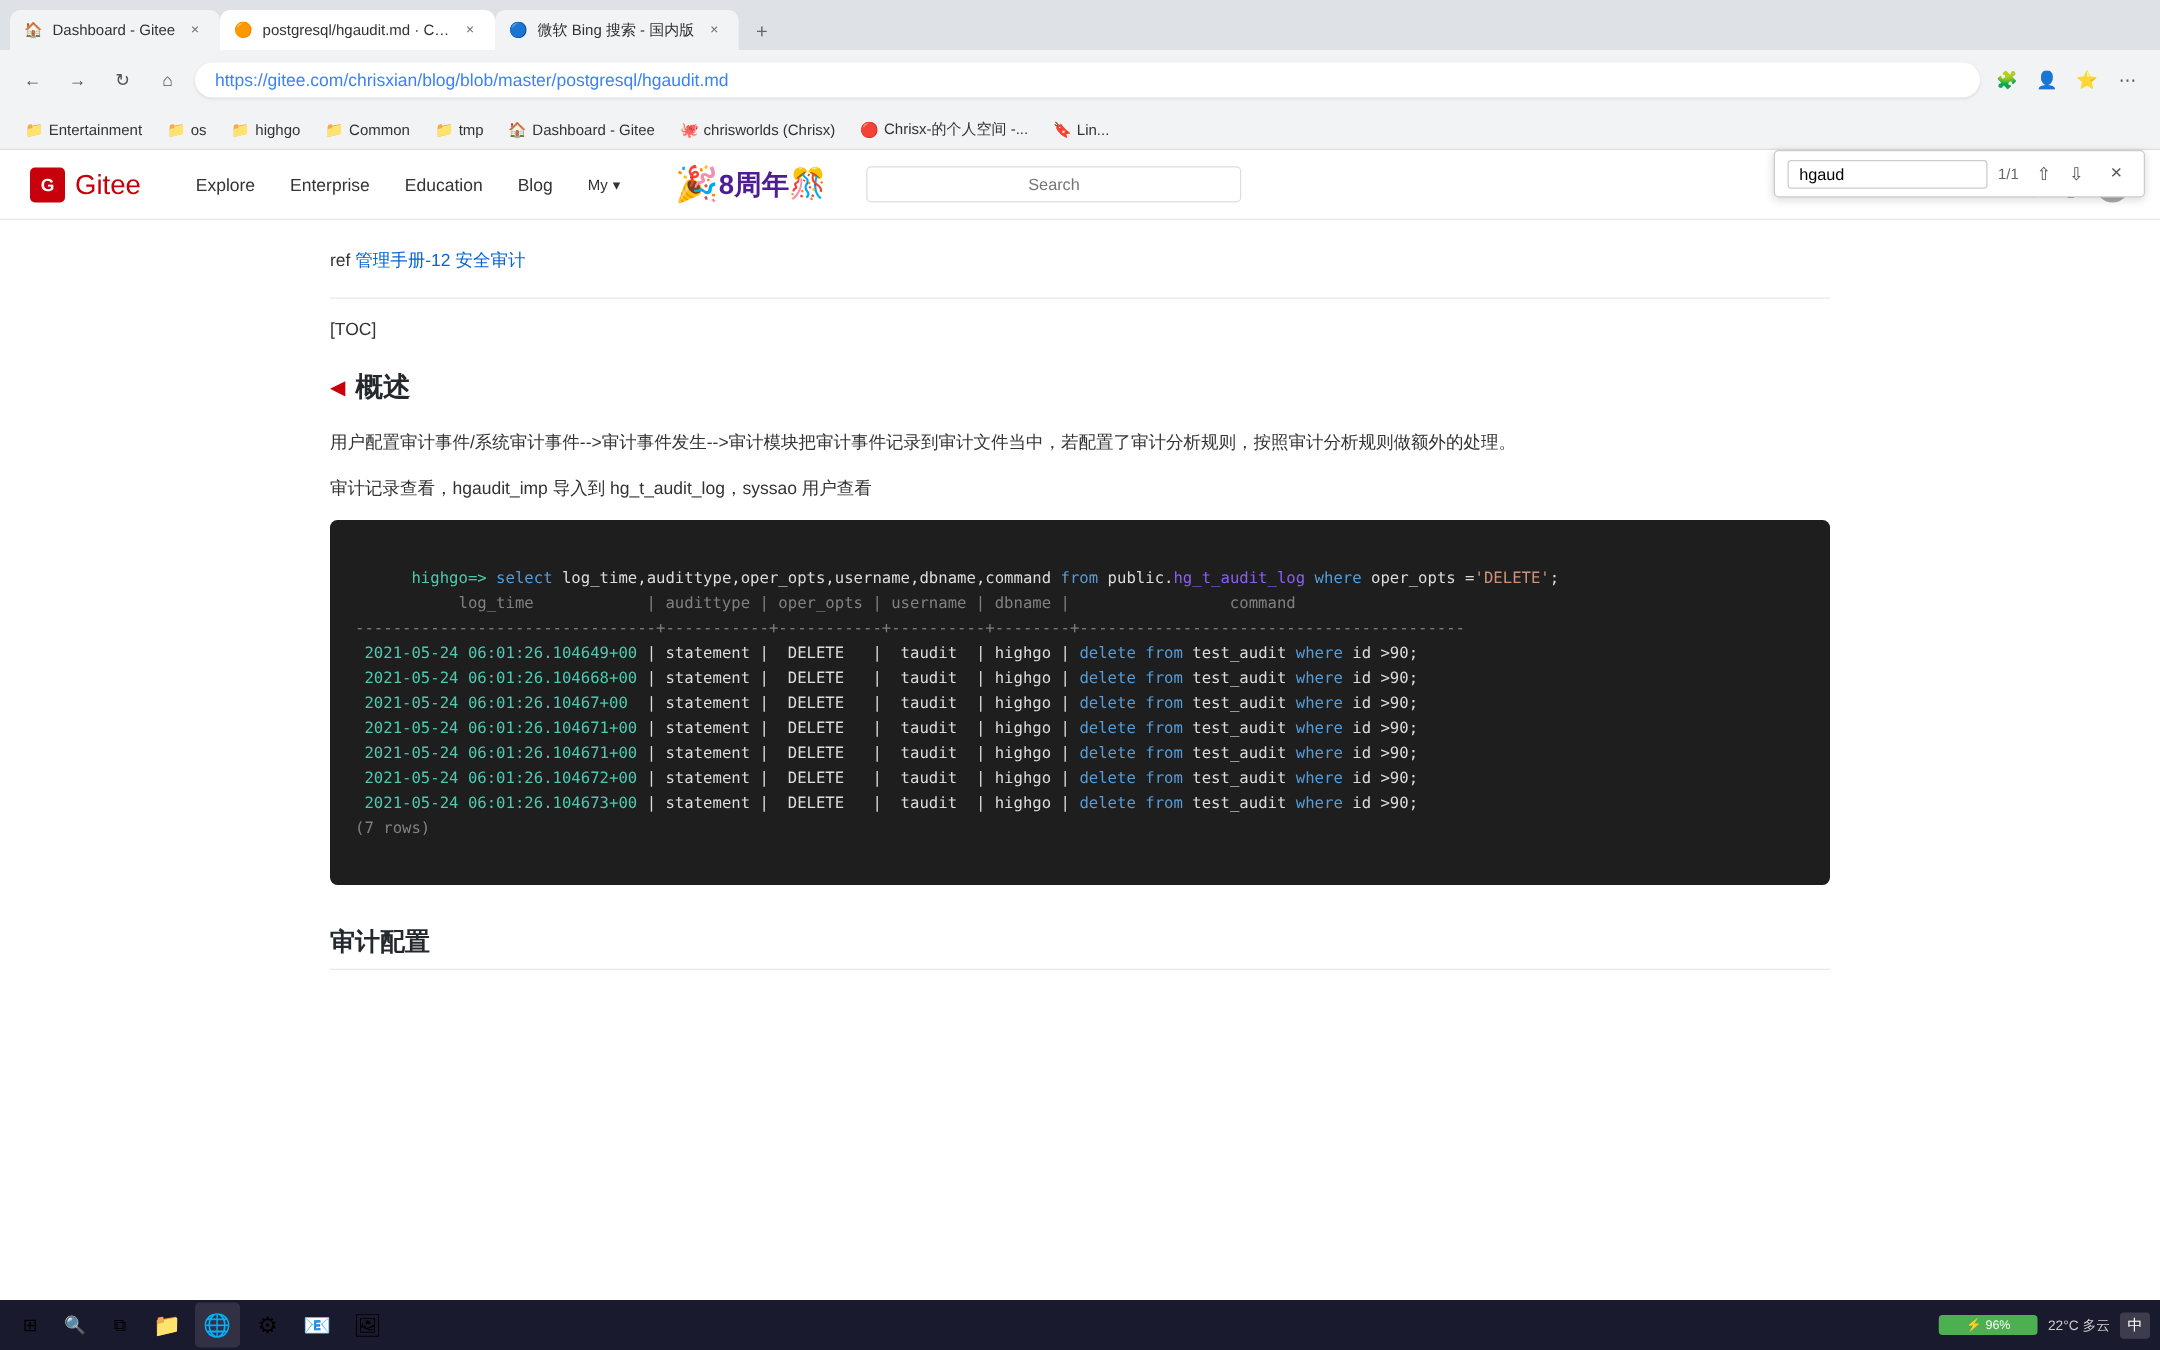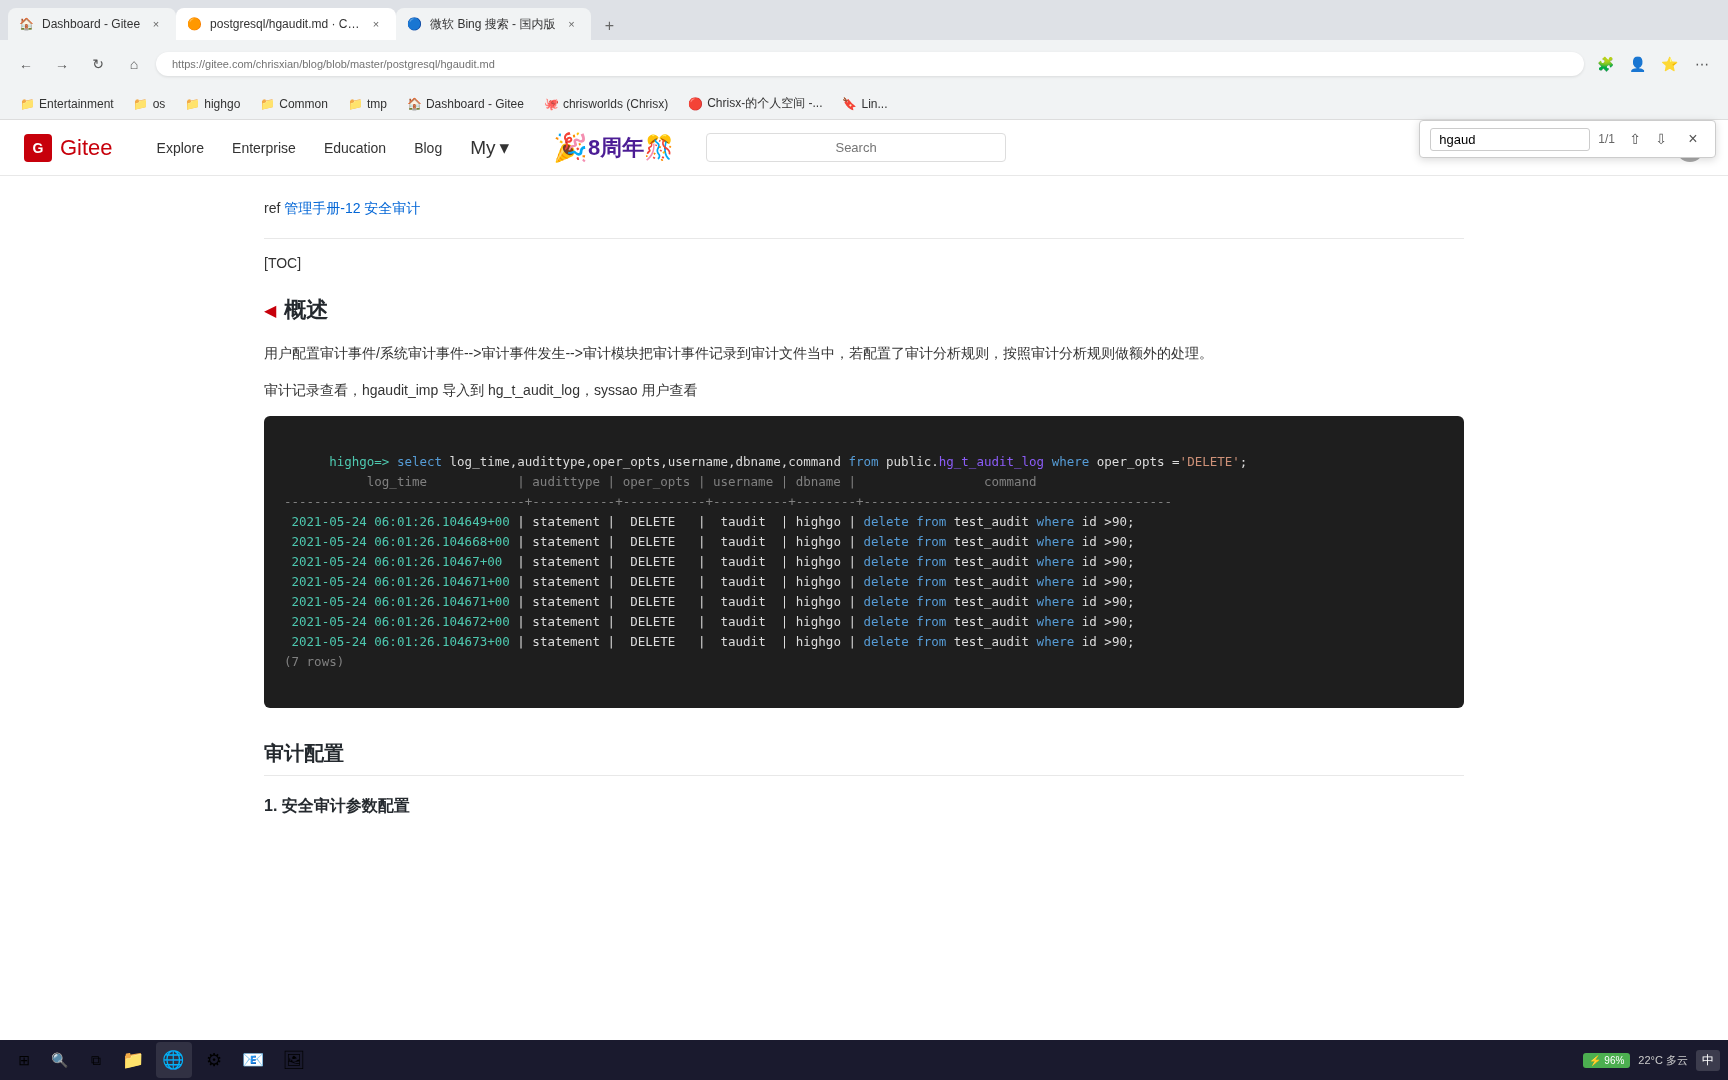--- a/index.html
+++ b/index.html
@@ -10,21 +10,21 @@
     .tab-bar { display: flex; align-items: flex-end; padding: 8px 8px 0; background: #dee1e6; height: 40px; }
     .tab { display: flex; align-items: center; background: #f1f3f4; border-radius: 8px 8px 0 0; padding: 0 12px; height: 32px; font-size: 12px; color: #333; gap: 8px; min-width: 160px; max-width: 220px; }
     .tab.active { background: #fff; }
     .tab-favicon { width: 14px; height: 14px; display: flex; align-items: center; justify-content: center; }
     .tab-title { flex: 1; overflow: hidden; text-overflow: ellipsis; white-space: nowrap; font-size: 12px; }
     .tab-close { font-size: 11px; color: #666; cursor: pointer; width: 16px; height: 16px; display: flex; align-items: center; justify-content: center; border-radius: 50%; }
     .tab-new { width: 28px; height: 28px; display: flex; align-items: center; justify-content: center; font-size: 16px; color: #666; margin-left: 4px; }
 
     .nav-bar { display: flex; align-items: center; background: #f1f3f4; padding: 6px 12px; gap: 8px; height: 48px; }
     .nav-btn { width: 28px; height: 28px; display: flex; align-items: center; justify-content: center; border-radius: 50%; cursor: pointer; color: #555; font-size: 14px; }
-    .address-bar { flex: 1; background: #fff; border: none; border-radius: 20px; padding: 6px 16px; font-size: 11px; color: #737373; outline: none; box-shadow: 0 1px 3px rgba(0,0,0,0.1); }
+    .address-bar { flex: 1; background: #fff; border: none; border-radius: 20px; padding: 6px 16px; font-size: 14px; color: #3b82f6; outline: none; box-shadow: 0 1px 3px rgba(0,0,0,0.1); }
     .nav-icons { display: flex; gap: 4px; }
 
     .bookmarks-bar { display: flex; align-items: center; background: #f1f3f4; padding: 2px 12px; height: 32px; gap: 4px; border-bottom: 1px solid #ddd; }
     .bookmark-item { display: flex; align-items: center; padding: 2px 8px; border-radius: 4px; cursor: pointer; font-size: 12px; color: #333; gap: 4px; }
 
     
     .find-bar { position: fixed; top: 120px; right: 12px; background: #fff; border: 1px solid #ccc; border-radius: 4px; padding: 6px 10px; display: flex; align-items: center; gap: 8px; z-index: 100; box-shadow: 0 2px 8px rgba(0,0,0,0.15); }
     .find-input { border: 1px solid #ccc; border-radius: 3px; padding: 3px 8px; font-size: 13px; outline: none; width: 160px; }
     .find-count { font-size: 12px; color: #666; }
     .find-nav { display: flex; gap: 2px; }
@@ -33,21 +33,21 @@
 
     
     .site-content { background: #fff; width: 100%; }
 
     .gitee-header { display: flex; align-items: center; background: #fff; padding: 0 24px; height: 56px; border-bottom: 1px solid #e8e8e8; gap: 32px; }
     .gitee-logo { display: flex; align-items: center; gap: 8px; text-decoration: none; }
     .gitee-logo-icon { width: 28px; height: 28px; background: #c7000b; border-radius: 4px; display: flex; align-items: center; justify-content: center; color: white; font-size: 14px; font-weight: bold; }
     .gitee-logo-text { font-size: 22px; color: #c7000b; font-weight: 300; }
     .gitee-nav { display: flex; align-items: center; gap: 4px; }
     .gitee-nav-item { padding: 8px 12px; font-size: 14px; color: #333; cursor: pointer; border-radius: 4px; }
-    .gitee-nav-dropdown { display: flex; align-items: center; gap: 4px; padding: 8px 12px; cursor: pointer; font-size: 19px; color: #333; }
+    .gitee-nav-dropdown { display: flex; align-items: center; gap: 4px; padding: 8px 12px; cursor: pointer; font-size: 12px; color: #333; }
     .gitee-search { flex: 1; max-width: 300px; }
     .gitee-search input { width: 100%; border: 1px solid #ddd; border-radius: 4px; padding: 6px 12px; font-size: 13px; outline: none; }
     .gitee-right { display: flex; align-items: center; gap: 8px; margin-left: auto; }
     .anniversary-badge { display: flex; align-items: center; }
 
     
     .content-area { max-width: 1280px; margin: 0 auto; padding: 24px 40px; }
 
     .ref-line { font-size: 14px; color: #333; margin-bottom: 20px; }
     .ref-link { color: #0366d6; text-decoration: none; }
@@ -77,21 +77,21 @@
     .code-time { color: #4ec9b0; }
 
     .section2-heading { font-size: 20px; color: #24292e; font-weight: 600; margin: 32px 0 16px; padding-bottom: 8px; border-bottom: 1px solid #e8e8e8; }
     .section3-heading { font-size: 16px; color: #24292e; font-weight: 600; margin: 20px 0 12px; }
 
     
     .taskbar { display: flex; align-items: center; background: #1a1a2e; height: 40px; width: 1728px; position: fixed; bottom: 0; left: 0; padding: 0 8px; gap: 4px; }
     .taskbar-btn { width: 32px; height: 32px; display: flex; align-items: center; justify-content: center; border-radius: 4px; cursor: pointer; }
     .taskbar-app { width: 36px; height: 36px; display: flex; align-items: center; justify-content: center; border-radius: 4px; }
     .taskbar-right { margin-left: auto; display: flex; align-items: center; gap: 8px; color: #fff; font-size: 11px; }
-    .status-battery { background: #4caf50; color: white; font-size: 10px; padding: 2px 6px; border-radius: 3px; }
+    .status-battery { background: #4caf50; color: white; font-size: 10px; padding: 2px 22px; border-radius: 3px; }
   </style>
 </head>
 <body>
 
 <div class="browser-chrome">
 
   <div class="tab-bar">
     <div class="tab">
       <span class="tab-favicon">🏠</span>
       <span class="tab-title">Dashboard - Gitee</span>
@@ -236,21 +236,20 @@
 </span><span class="code-time"> 2021-05-24 06:01:26.10467+00 </span><span class="code-white"> | statement |  DELETE   |  taudit  | highgo | </span><span class="code-keyword">delete from</span><span class="code-white"> test_audit </span><span class="code-keyword">where</span><span class="code-white"> id &gt;90;
 </span><span class="code-time"> 2021-05-24 06:01:26.104671+00</span><span class="code-white"> | statement |  DELETE   |  taudit  | highgo | </span><span class="code-keyword">delete from</span><span class="code-white"> test_audit </span><span class="code-keyword">where</span><span class="code-white"> id &gt;90;
 </span><span class="code-time"> 2021-05-24 06:01:26.104671+00</span><span class="code-white"> | statement |  DELETE   |  taudit  | highgo | </span><span class="code-keyword">delete from</span><span class="code-white"> test_audit </span><span class="code-keyword">where</span><span class="code-white"> id &gt;90;
 </span><span class="code-time"> 2021-05-24 06:01:26.104672+00</span><span class="code-white"> | statement |  DELETE   |  taudit  | highgo | </span><span class="code-keyword">delete from</span><span class="code-white"> test_audit </span><span class="code-keyword">where</span><span class="code-white"> id &gt;90;
 </span><span class="code-time"> 2021-05-24 06:01:26.104673+00</span><span class="code-white"> | statement |  DELETE   |  taudit  | highgo | </span><span class="code-keyword">delete from</span><span class="code-white"> test_audit </span><span class="code-keyword">where</span><span class="code-white"> id &gt;90;
 </span><span class="code-gray">(7 rows)</span>
     </div>
 
     <h2 class="section2-heading">审计配置</h2>
 
-    <h3 class="section3-heading">1. 安全审计参数配置</h3>
 
   </div>
 </div>
 
 <div class="taskbar">
   <div class="taskbar-btn">⊞</div>
   <div class="taskbar-btn">🔍</div>
   <div class="taskbar-btn">⧉</div>
   <div class="taskbar-app" style="font-size:18px;">📁</div>
   <div class="taskbar-app" style="font-size:18px; background:rgba(255,255,255,0.1); border-radius:4px;">🌐</div>

